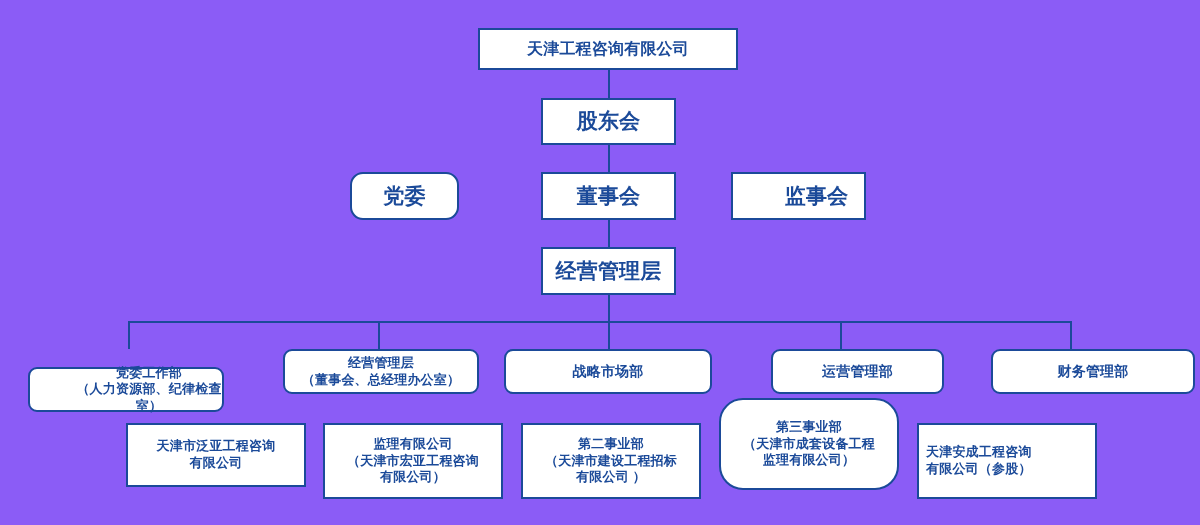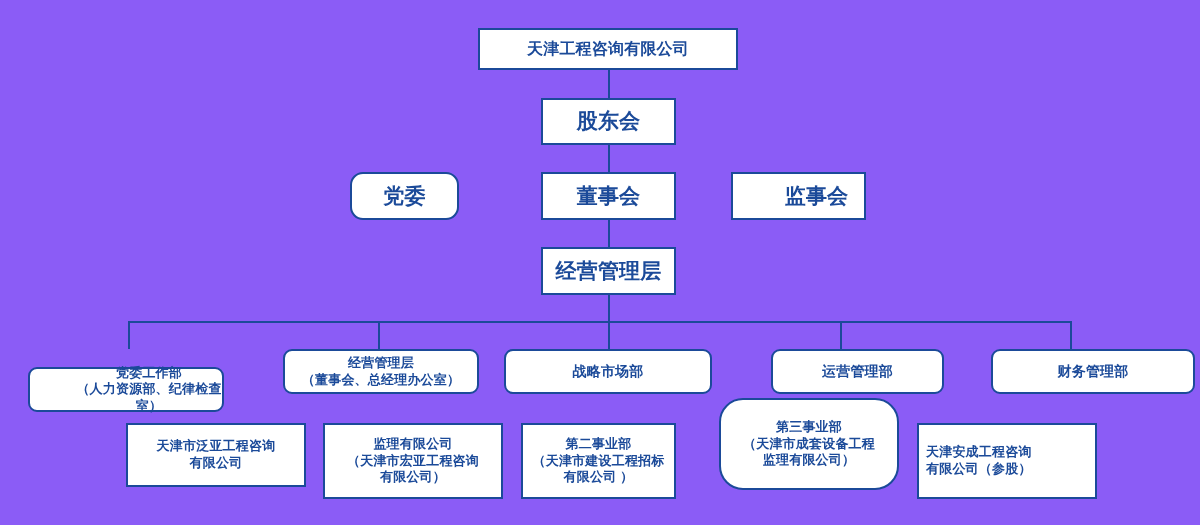--- a/index.html
+++ b/index.html
@@ -102,21 +102,21 @@
 
   <div class="node rounded t-dept" style="left:967px; top:349px; width:204px; height:45px;margin-left:24px;">财务管理部</div>
 
   <div class="node t-sub" style="left:126px; top:423px; width:180px; height:64px;">天津市泛亚工程咨询
 有限公司</div>
 
   <div class="node t-sub" style="left:323px; top:423px; width:180px; height:76px;">监理有限公司
 （天津市宏亚工程咨询
 有限公司）</div>
 
-  <div class="node t-sub" style="left:521px; top:423px; width:155px; height:76px;">第二事业部
+  <div class="node t-sub" style="left:521px; top:423px; width:180px; height:76px;">第二事业部
 （天津市建设工程招标
 有限公司 ）</div>
 
   <div class="node t-sub" style="left:719px; top:398px; width:180px; height:92px;border-radius:24px;">第三事业部
 （天津市成套设备工程
 监理有限公司）</div>
 
   <div class="node left t-sub" style="left:917px; top:423px; width:180px; height:76px;padding-left:7px;">天津安成工程咨询
 有限公司（参股）</div>
 

